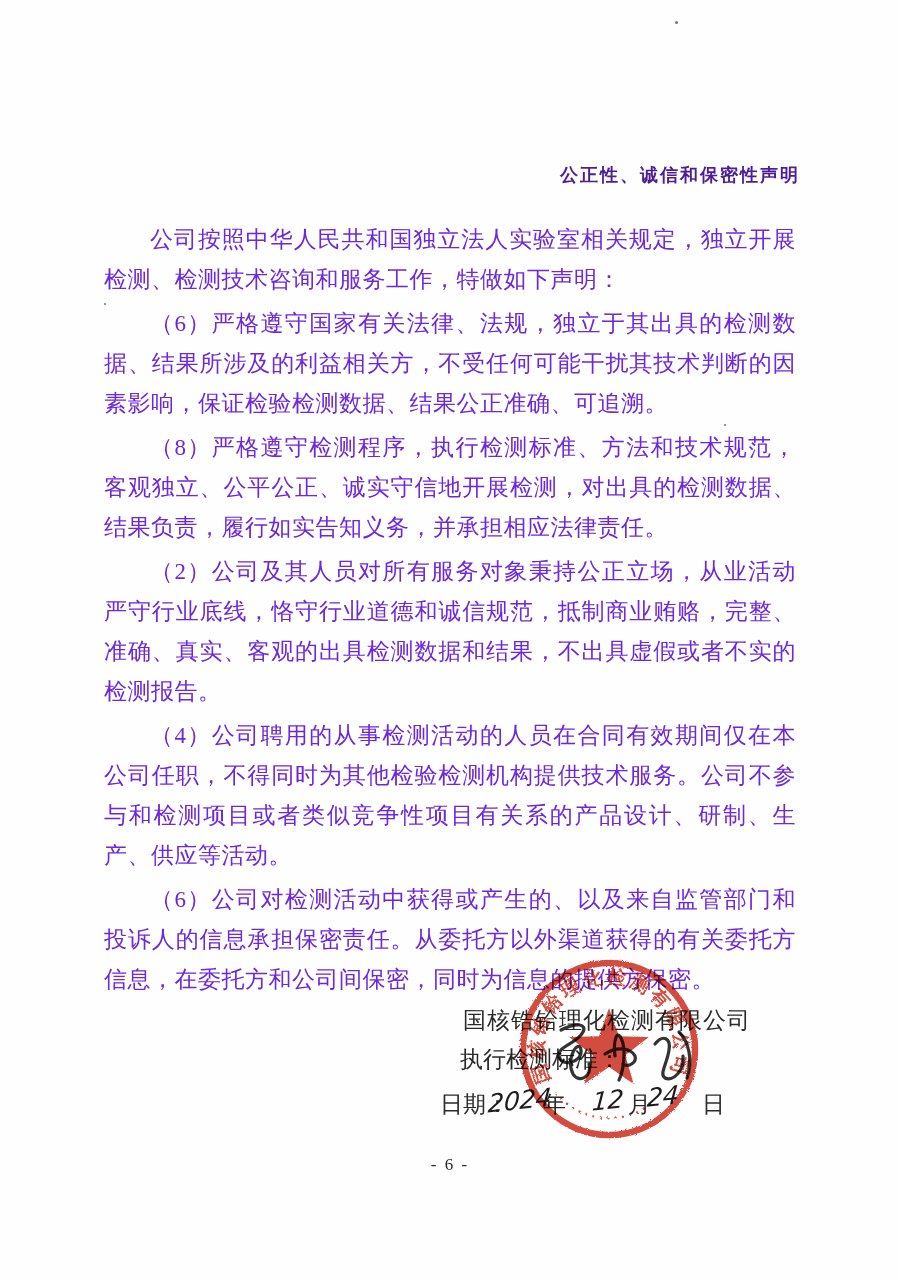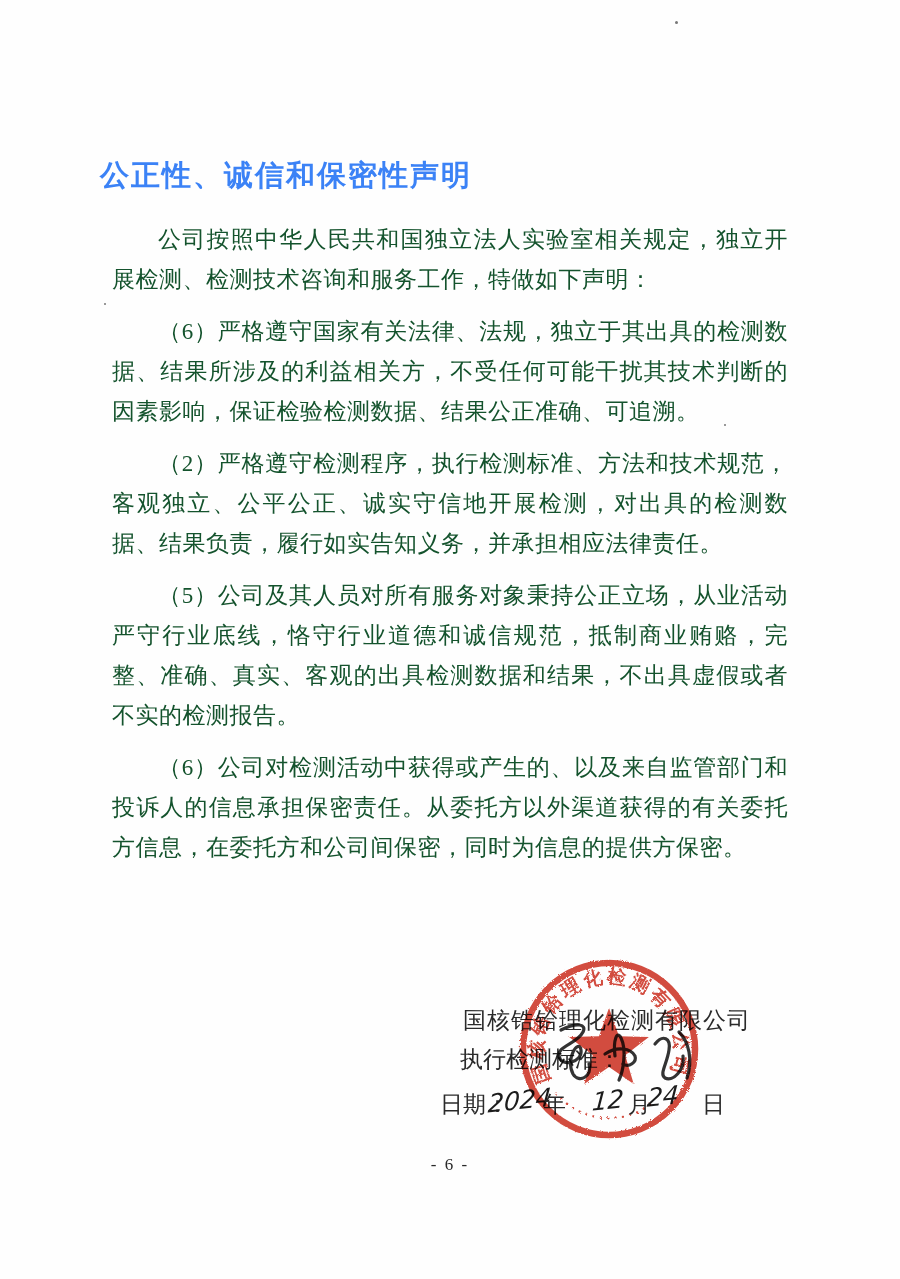--- a/index.html
+++ b/index.html
@@ -3,26 +3,26 @@
 <meta charset="utf-8">
 <style>
   html,body{margin:0;padding:0;background:#ffffff;}
   .page{
     position:relative;width:900px;height:1279px;background:#fefefe;overflow:hidden;
     font-family:"Liberation Serif","DejaVu Serif",serif;color:#272727;
   }
   .content{position:absolute;left:100px;top:160px;width:700px;}
   h1.doc-title{
     font-family:"Liberation Sans","DejaVu Sans",sans-serif;
-    font-size:29px;line-height:30px;font-weight:700;letter-spacing:2px;
-    text-align:left;margin:0 0 30px 0;color:#3b82f6;
+    font-size:18px;line-height:30px;font-weight:700;letter-spacing:2px;
+    text-align:right;margin:0 0 30px 0;color:#4c1d95;
   }
   p.para{
-    margin:12px;font-size:23px;line-height:40px;letter-spacing:0.5px;
-    text-align:justify;text-indent:2em;color:#14532d;
+    margin:4px;font-size:23px;line-height:40px;letter-spacing:0.5px;
+    text-align:justify;text-indent:2em;color:#6d28d9;
   }
   .sig-line{position:absolute;font-size:23px;line-height:34px;color:#2a2a2a;z-index:1;white-space:nowrap;}
   #company-line{left:463px;top:996px;letter-spacing:1px;margin-top:8px;}
   #manager-line{left:460px;top:1043px;}
   #date-line{left:440px;top:1088px;width:300px;}
   .date-unit{position:absolute;top:0;}
   .hand{
     position:absolute;top:-4px;
     font-family:"DejaVu Sans",sans-serif;font-style:italic;
     font-size:25px;color:#1c1c1c;display:inline-block;
@@ -41,22 +41,23 @@
 </style>
 </head>
 <body>
 
 <div class="page">
 
   <div class="content">
     <h1 class="doc-title">公正性、诚信和保密性声明</h1>
     <p class="para">公司按照中华人民共和国独立法人实验室相关规定，独立开展检测、检测技术咨询和服务工作，特做如下声明：</p>
     <p class="para">（6）严格遵守国家有关法律、法规，独立于其出具的检测数据、结果所涉及的利益相关方，不受任何可能干扰其技术判断的因素影响，保证检验检测数据、结果公正准确、可追溯。</p>
-    <p class="para">（2）严格遵守检测程序，执行检测标准、方法和技术规范，客观独立、公平公正、诚实守信地开展检测，对出具的检测数据、结果负责，履行如实告知义务，并承担相应法律责任。</p>
-    <p class="para">（5）公司及其人员对所有服务对象秉持公正立场，从业活动严守行业底线，恪守行业道德和诚信规范，抵制商业贿赂，完整、准确、真实、客观的出具检测数据和结果，不出具虚假或者不实的检测报告。</p>
+    <p class="para">（8）严格遵守检测程序，执行检测标准、方法和技术规范，客观独立、公平公正、诚实守信地开展检测，对出具的检测数据、结果负责，履行如实告知义务，并承担相应法律责任。</p>
+    <p class="para">（2）公司及其人员对所有服务对象秉持公正立场，从业活动严守行业底线，恪守行业道德和诚信规范，抵制商业贿赂，完整、准确、真实、客观的出具检测数据和结果，不出具虚假或者不实的检测报告。</p>
+    <p class="para">（4）公司聘用的从事检测活动的人员在合同有效期间仅在本公司任职，不得同时为其他检验检测机构提供技术服务。公司不参与和检测项目或者类似竞争性项目有关系的产品设计、研制、生产、供应等活动。</p>
     <p class="para">（6）公司对检测活动中获得或产生的、以及来自监管部门和投诉人的信息承担保密责任。从委托方以外渠道获得的有关委托方信息，在委托方和公司间保密，同时为信息的提供方保密。</p>
   </div>
 
   <div class="sig-line" id="company-line">国核锆铪理化检测有限公司</div>
   <div class="sig-line" id="manager-line">执行检测标准：</div>
 
   <div class="sig-line" id="date-line">
     <span>日期：</span>
     <span class="hand" style="left:48px;">2024</span>
     <span class="date-unit" style="left:103px;">年</span>

